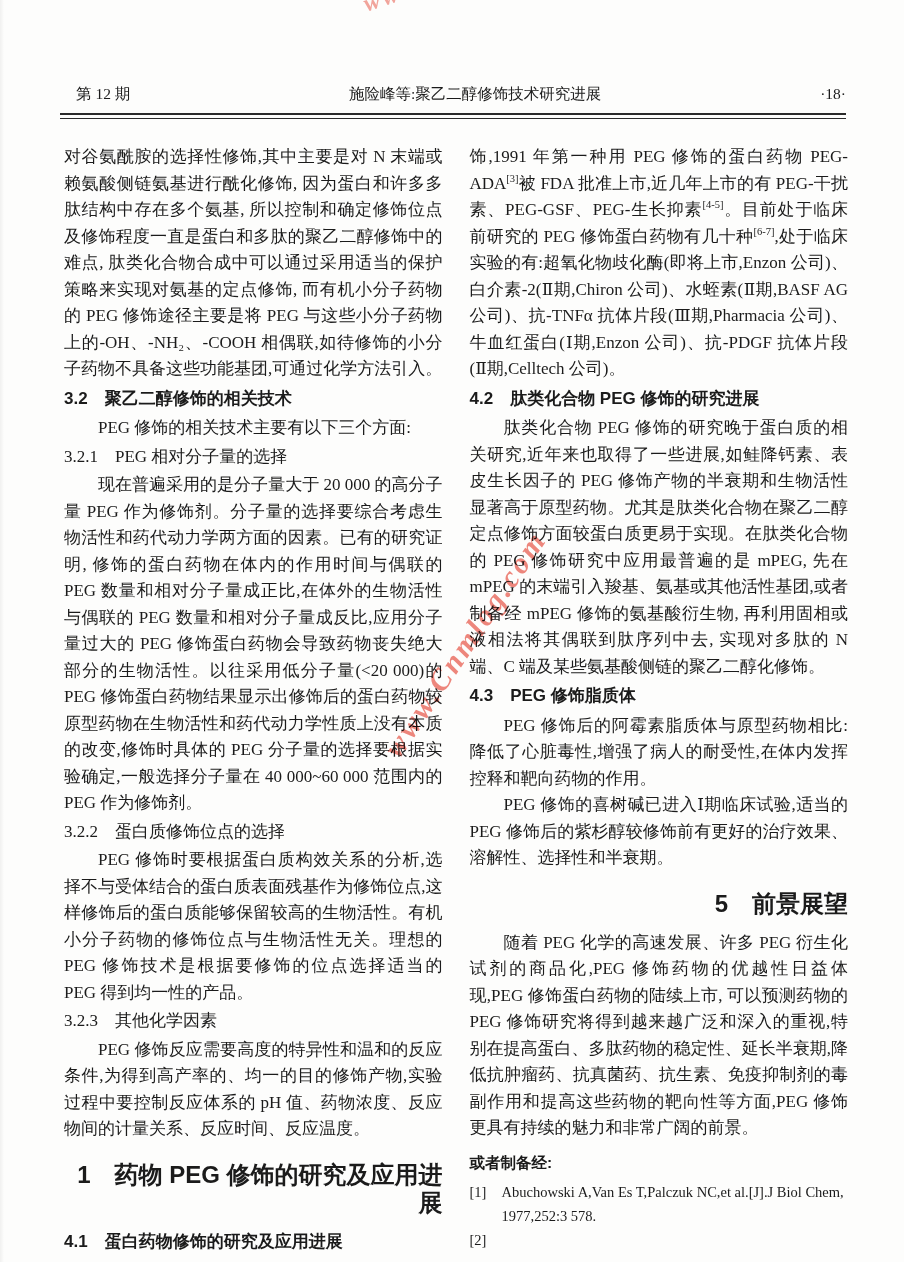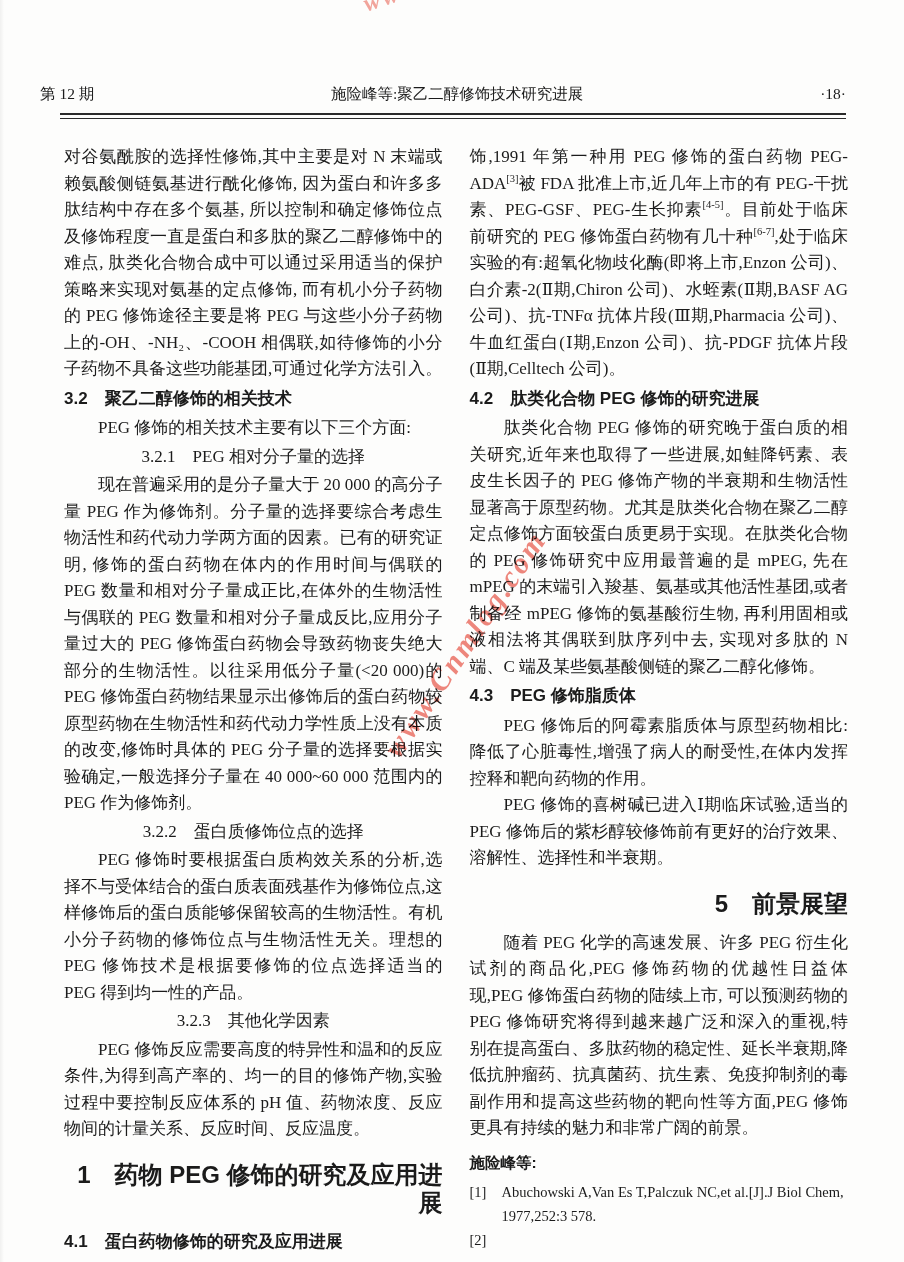--- a/index.html
+++ b/index.html
@@ -11,40 +11,40 @@
     overflow:hidden;
     font-family:"Liberation Serif","DejaVu Serif",serif;
     color:#1b1b1b;
   }
   .page::before{
     content:"";position:absolute;left:0;top:0;bottom:0;width:4px;
     background:linear-gradient(to right, rgba(0,0,0,0.05), rgba(0,0,0,0));
     pointer-events:none;
   }
   .header{
-    margin:84px 58px 0 40px;
+    margin:84px 58px 0 76px;
     display:grid;grid-template-columns:auto 1fr auto;align-items:baseline;
     font-size:15.5px;
   }
   .header .h-center{text-align:center;}
   .header .h-right{text-align:right;}
   .rule{
     margin:8px 58px 0 60px;height:3px;
     border-top:2.5px solid #2a2a2a;border-bottom:1px solid #2a2a2a;
   }
   .content{
     margin:25px 56px 0 64px;
     display:flex;gap:27px;
   }
   .col{flex:1 1 0;min-width:0;font-size:17px;line-height:26.5px;}
   .blk{text-align:justify;}
   .para{text-indent:2em;}
   .para-cont{text-indent:0;}
   .h-sub-bold{font-family:"Liberation Sans","DejaVu Sans",sans-serif;font-weight:700;margin:3px 0;text-align:left;}
-  .h-sub-plain{margin:2px 14px;text-align:center;}
+  .h-sub-plain{margin:2px 0;text-align:left;}
   .h-big{
     font-family:"Liberation Sans","DejaVu Sans",sans-serif;
     font-weight:700;font-size:24px;line-height:28px;
     margin:18px 0 12px;text-align:right;
   }
   .refs-title{font-family:"Liberation Sans","DejaVu Sans",sans-serif;font-weight:700;font-size:15.5px;margin:8px 0 4px;text-align:left;}
   .ref{position:relative;padding-left:32px;font-size:14.5px;line-height:24px;text-align:left;}
   .refmark{position:absolute;left:0;top:0;}
   sup{font-size:10.5px;line-height:0;}
   .watermark{
@@ -95,21 +95,21 @@
       </div>
     <div class="col" id="col-right">
         <div class="blk para-cont"><span>饰,1991 年第一种用 PEG 修饰的蛋白药物 PEG-ADA</span><sup>[3]</sup><span>被 FDA 批准上市,近几年上市的有 PEG-干扰素、PEG-GSF、PEG-生长抑素</span><sup>[4-5]</sup><span>。目前处于临床前研究的 PEG 修饰蛋白药物有几十种</span><sup>[6-7]</sup><span>,处于临床实验的有:超氧化物歧化酶(即将上市,Enzon 公司)、白介素-2(Ⅱ期,Chiron 公司)、水蛭素(Ⅱ期,BASF AG 公司)、抗-TNFα 抗体片段(Ⅲ期,Pharmacia 公司)、牛血红蛋白(Ⅰ期,Enzon 公司)、抗-PDGF 抗体片段(Ⅱ期,Celltech 公司)。</span></div>
         <div class="blk h-sub-bold"><span>4.2　肽类化合物 PEG 修饰的研究进展</span></div>
         <div class="blk para"><span>肽类化合物 PEG 修饰的研究晚于蛋白质的相关研究,近年来也取得了一些进展,如鲑降钙素、表皮生长因子的 PEG 修饰产物的半衰期和生物活性显著高于原型药物。尤其是肽类化合物在聚乙二醇定点修饰方面较蛋白质更易于实现。在肽类化合物的 PEG 修饰研究中应用最普遍的是 mPEG, 先在 mPEG 的末端引入羧基、氨基或其他活性基团,或者制备经 mPEG 修饰的氨基酸衍生物, 再利用固相或液相法将其偶联到肽序列中去, 实现对多肽的 N 端、C 端及某些氨基酸侧链的聚乙二醇化修饰。</span></div>
         <div class="blk h-sub-bold"><span>4.3　PEG 修饰脂质体</span></div>
         <div class="blk para"><span>PEG 修饰后的阿霉素脂质体与原型药物相比:降低了心脏毒性,增强了病人的耐受性,在体内发挥控释和靶向药物的作用。</span></div>
         <div class="blk para"><span>PEG 修饰的喜树碱已进入Ⅰ期临床试验,适当的 PEG 修饰后的紫杉醇较修饰前有更好的治疗效果、溶解性、选择性和半衰期。</span></div>
         <div class="blk h-big"><span>5　前景展望</span></div>
         <div class="blk para"><span>随着 PEG 化学的高速发展、许多 PEG 衍生化试剂的商品化,PEG 修饰药物的优越性日益体现,PEG 修饰蛋白药物的陆续上市, 可以预测药物的 PEG 修饰研究将得到越来越广泛和深入的重视,特别在提高蛋白、多肽药物的稳定性、延长半衰期,降低抗肿瘤药、抗真菌药、抗生素、免疫抑制剂的毒副作用和提高这些药物的靶向性等方面,PEG 修饰更具有持续的魅力和非常广阔的前景。</span></div>
-        <div class="blk refs-title"><span>施险峰等:</span></div>
+        <div class="blk refs-title"><span>或者制备经:</span></div>
         <div class="blk ref"><span class="refmark">[1]</span><span>Abuchowski A,Van Es T,Palczuk NC,et al.[J].J Biol Chem, 1977,252:3 578.</span></div>
         <div class="blk ref">
           <span class="refmark">[2]</span>
         </div>
       </div>
   </div>
 
   <div class="watermark wm-top">www.Cnmlog.com</div>
   <div class="watermark wm-mid">www.Cnmlog.com</div>
 

